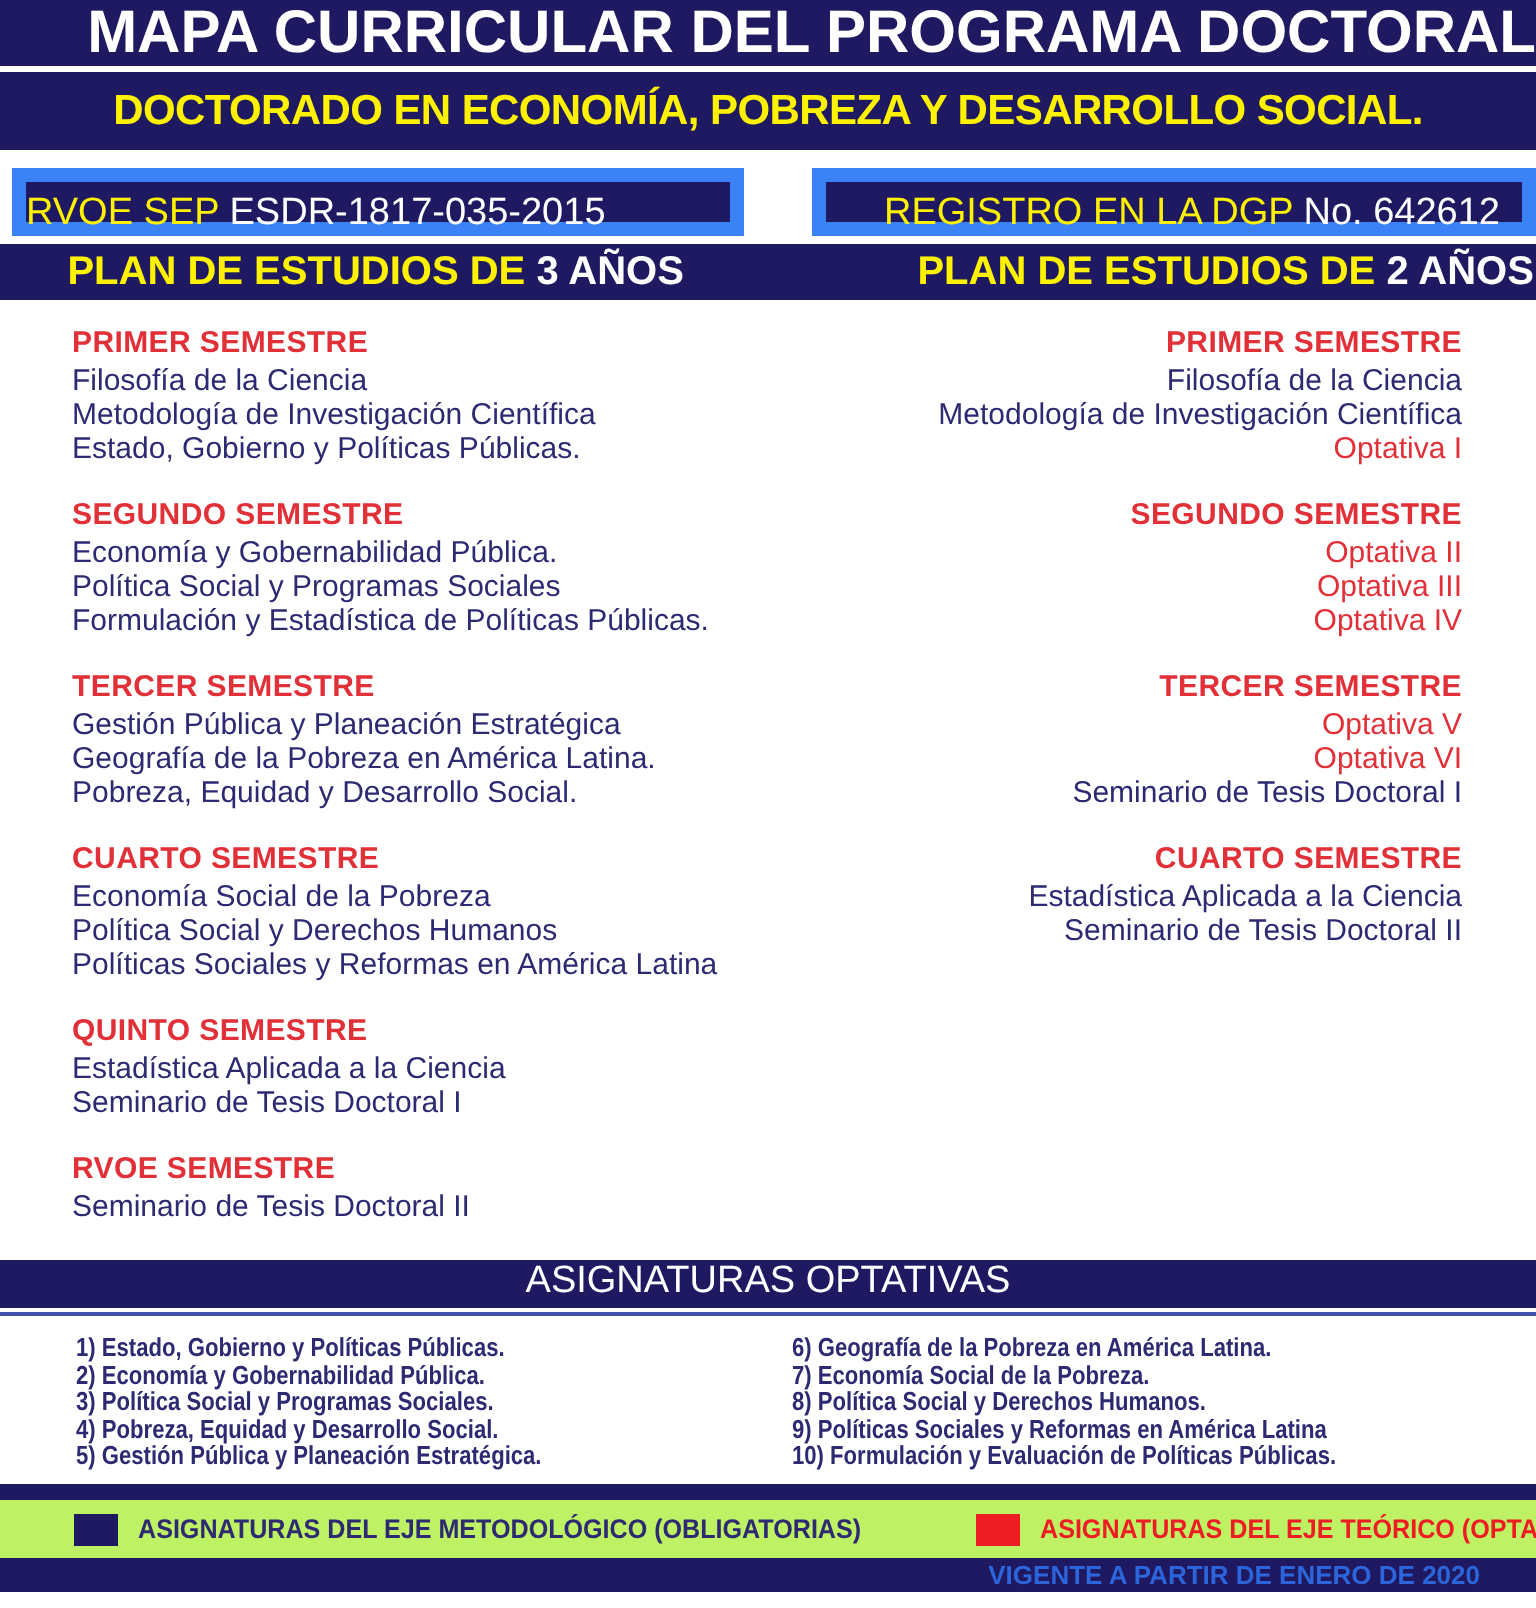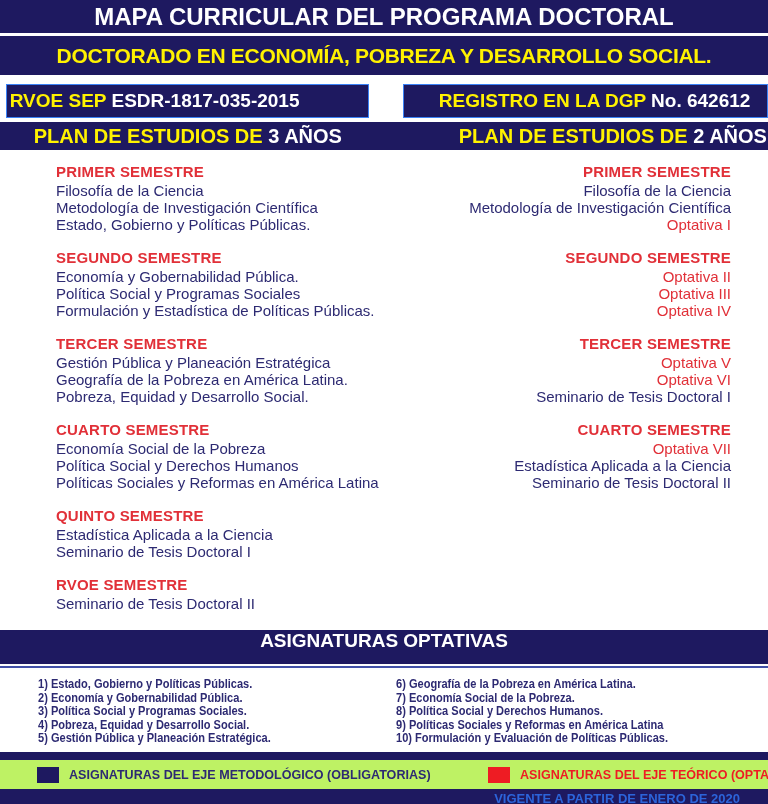--- a/index.html
+++ b/index.html
@@ -1,48 +1,48 @@
 <!DOCTYPE html>
 <html><head>
 <meta charset="utf-8">
 <style>
   html,body{margin:0;padding:0;background:#ffffff;}
   body{width:768px;height:804px;font-family:"Liberation Sans",sans-serif;-webkit-font-smoothing:antialiased;}
   .poster{position:relative;width:768px;height:804px;background:#ffffff;overflow:hidden;}
 
   .navy{background:#1e1960;}
-  .title-band{height:33px;line-height:33px;text-align:center;color:#ffffff;font-weight:bold;font-size:24px;}
+  .title-band{height:33px;line-height:33px;text-align:right;color:#ffffff;font-weight:bold;font-size:30px;}
   .gap3{height:3px;}
   .subtitle-band{height:39px;line-height:39px;text-align:center;color:#fff200;font-weight:bold;font-size:21px;letter-spacing:-0.3px;}
   .gap9{height:9px;}
   .gap4{height:4px;}
 
   .reg-row{height:34px;display:flex;}
-  .reg-box{box-sizing:border-box;height:34px;line-height:32px;background:#1e1960;border:1px solid #3b82f6;text-align:center;font-weight:bold;font-size:19px;white-space:nowrap;}
+  .reg-box{box-sizing:border-box;height:34px;line-height:32px;background:#1e1960;border:7px solid #3b82f6;text-align:center;font-weight:normal;font-size:19px;white-space:nowrap;}
   .reg-box.left{margin-left:6px;width:366px;padding-right:66px;}
   .reg-box.right{margin-left:34px;width:368px;padding-left:18px;}
   .yellow-txt{color:#fff200;}
   .white-txt{color:#ffffff;}
 
   .plan-bar{height:28px;display:flex;background:#1e1960;}
   .plan-half{box-sizing:border-box;width:50%;line-height:28px;text-align:center;font-weight:bold;font-size:20px;white-space:nowrap;}
   .plan-half.left{padding-right:44px;margin-left:24px;}
   .plan-half.right{padding-left:62px;}
 
   .columns{height:480px;box-sizing:border-box;display:flex;padding-top:13px;}
-  .col{width:50%;box-sizing:border-box;margin-left:20px;}
+  .col{width:50%;box-sizing:border-box;}
   .col.left{padding-left:36px;}
   .col.right{padding-right:37px;text-align:right;}
   .semester{margin-bottom:16px;}
   .semester-title{color:#e13038;font-weight:bold;font-size:15px;line-height:17px;margin-bottom:2px;letter-spacing:0.2px;}
   .course{font-size:15px;line-height:17px;}
   .obligatoria{color:#2d2a72;}
   .optativa{color:#e13038;}
 
-  .optbar{height:34px;line-height:22px;background:#1e1960;color:#ffffff;font-weight:bold;font-size:19px;text-align:center;}
+  .optbar{height:24px;line-height:22px;background:#1e1960;color:#ffffff;font-weight:normal;font-size:19px;text-align:center;}
   .optline{height:2px;background:#4150a8;margin-top:2px;}
   .optlists{height:84px;box-sizing:border-box;display:flex;padding-top:9px;border-radius:20px;}
   .optlist.left{width:396px;box-sizing:border-box;padding-left:38px;}
   .optlist.right{flex:1;}
   .optitem{font-size:13px;font-weight:bold;color:#2d2a72;line-height:13.5px;white-space:nowrap;transform:scaleX(0.85);transform-origin:left center;}
 
   .sepbar{height:8px;background:#1e1960;}
   .legend-row{height:29px;display:flex;align-items:center;background:#bef264;}
   .swatch{width:22px;height:16px;display:inline-block;flex:0 0 auto;}
   .swatch.blue{background:#1e1960;margin-left:37px;}
@@ -139,21 +139,20 @@
         <div class="course optativa">Optativa IV</div>
       </div>
       <div class="semester">
         <div class="semester-title">TERCER SEMESTRE</div>
         <div class="course optativa">Optativa V</div>
         <div class="course optativa">Optativa VI</div>
         <div class="course obligatoria">Seminario de Tesis Doctoral I</div>
       </div>
       <div class="semester">
         <div class="semester-title">CUARTO SEMESTRE</div>
-        <div class="course optativa">Optativa VII</div>
         <div class="course obligatoria">Estadística Aplicada a la Ciencia</div>
         <div class="course obligatoria">Seminario de Tesis Doctoral II</div>
       </div>
     </div>
 
   </div>
 
   <div class="optbar">ASIGNATURAS OPTATIVAS</div>
   <div class="optline"></div>
 

